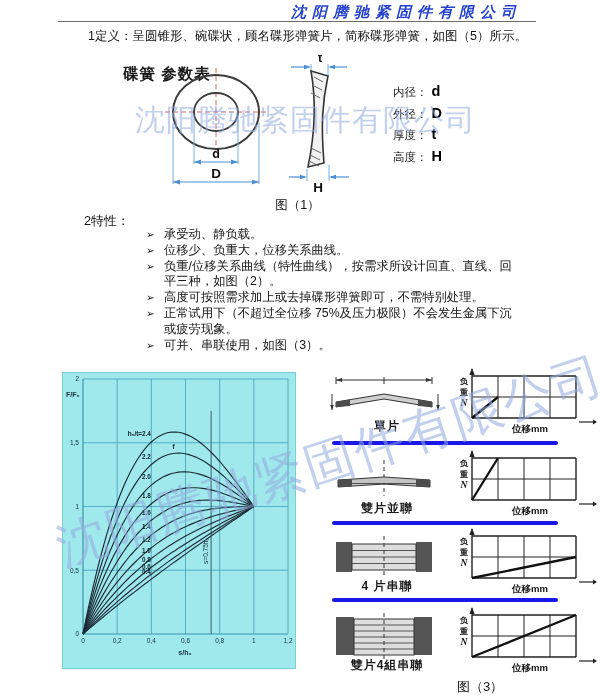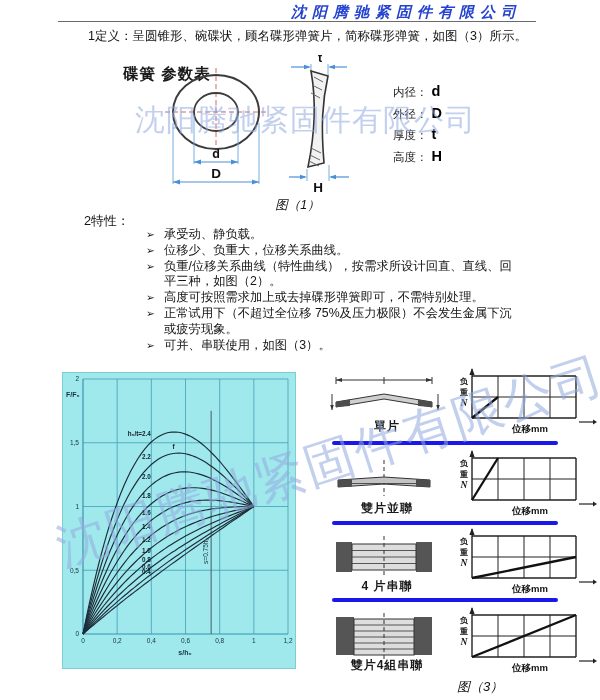--- a/index.html
+++ b/index.html
@@ -13,21 +13,21 @@
   #definition{top:28px;left:88px;width:475px;font-size:12.5px;color:#141414;white-space:nowrap;}
   
   #fig1{top:55px;left:95px;width:430px;height:142px;}
   #fig1-title{position:absolute;left:28px;top:9px;font-size:15.5px;font-weight:bold;letter-spacing:1px;color:#1a1a1a;}
   #fig1-legend{position:absolute;left:298px;top:26px;}
   .leg-row{line-height:19.5px;white-space:nowrap;}
   .leg-name{font-size:11.5px;color:#222;margin-top:25px;}
   .leg-sym{font-size:14.5px;font-weight:bold;color:#000;margin-left:4px;}
   .dimlab{font-weight:bold;fill:#111;font-size:12.5px;font-family:"Liberation Sans",sans-serif;}
   .dimlabBig{font-weight:bold;fill:#111;font-size:13.5px;font-family:"Liberation Sans",sans-serif;}
-  .caption{font-size:12.5px;color:#141414;text-align:center;font-style:italic;}
+  .caption{font-size:12.5px;color:#141414;text-align:center;}
   
   #sec2-heading{top:213px;left:84px;font-size:12.8px;color:#141414;}
   #features{top:227px;left:146px;width:382px;}
   .feat-row{display:flex;align-items:flex-start;}
   .feat-marker{width:18px;flex:0 0 18px;font-size:10.5px;line-height:15.8px;color:#111;}
   .feat-text{font-size:12.3px;line-height:15.8px;color:#141414;width:352px;}
   
   #fig2box{top:372px;left:62px;width:232px;height:295px;background:#9fe8ec;border:1px solid #7ccdd4;}
   .tick{font-size:6.5px;fill:#16323e;font-family:"Liberation Sans",sans-serif;}
   .clab{font-size:6.3px;fill:#101c26;font-weight:bold;font-family:"Liberation Sans",sans-serif;}
@@ -50,21 +50,21 @@
   #wm2{top:518px;left:48px;font-size:50px;letter-spacing:2px;transform:rotate(-18deg);transform-origin:left top;}
 </style>
 </head>
 <body>
 
 <div id="page">
 
   <div id="company" class="abs" style="color: rgb(37, 67, 207);">沈阳腾驰紧固件有限公司</div>
   <div id="header-rule" class="abs"></div>
 
-  <div id="definition" class="abs">1定义：呈圆锥形、碗碟状，顾名碟形弹簧片，简称碟形弹簧，如图（3）所示。</div>
+  <div id="definition" class="abs">1定义：呈圆锥形、碗碟状，顾名碟形弹簧片，简称碟形弹簧，如图（5）所示。</div>
 
   <div id="fig1" class="abs">
     <div id="fig1-title">碟簧 参数表</div>
 
     <svg class="abs" style="left:15px;top:8px" width="200" height="140" viewBox="0 0 200 140">
       <line x1="106" y1="5" x2="106" y2="95" stroke="#cc5555" stroke-width="0.9" stroke-dasharray="5 3"></line>
       <line x1="55" y1="49" x2="157" y2="49" stroke="#cc5555" stroke-width="0.9" stroke-dasharray="5 3"></line>
       <ellipse cx="106" cy="49" rx="43" ry="37" fill="none" stroke="#3c3c3c" stroke-width="2"></ellipse>
       <ellipse cx="106" cy="49" rx="22" ry="19" fill="none" stroke="#3c3c3c" stroke-width="1.8"></ellipse>
       <line x1="84" y1="52" x2="84" y2="101" stroke="#6aa5dd" stroke-width="0.9"></line>

